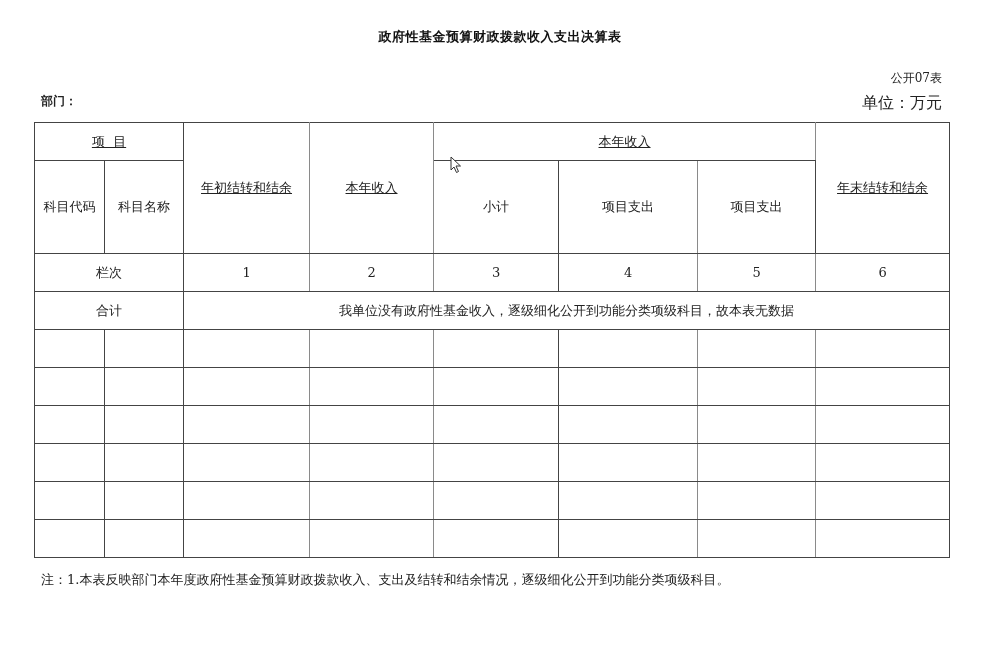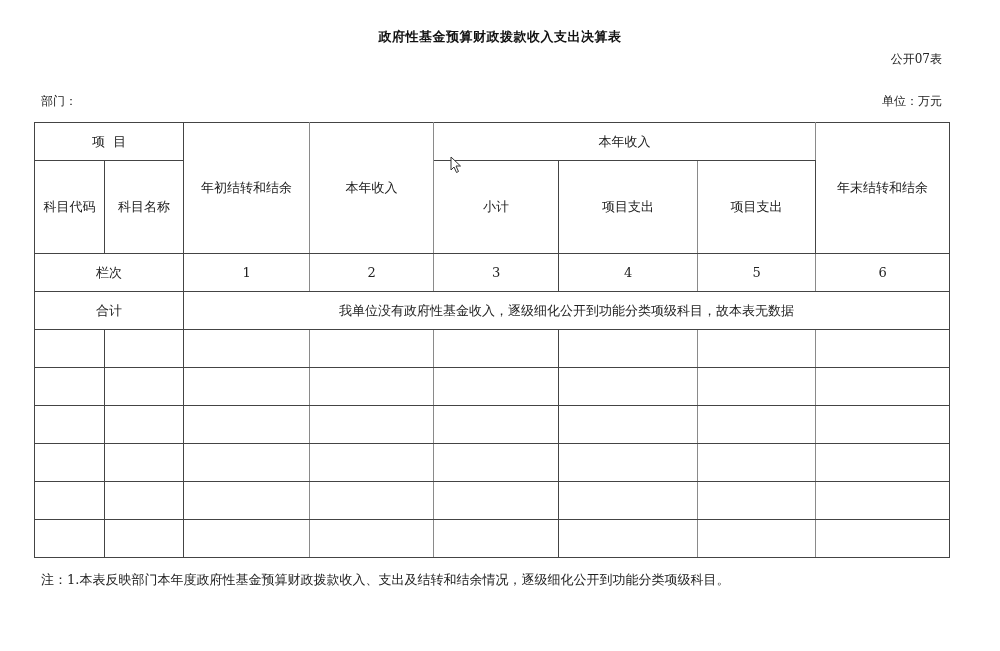--- a/index.html
+++ b/index.html
@@ -21,54 +21,55 @@
       left: 0;
       width: 1000px;
       text-align: center;
       font-size: 13px;
       font-weight: bold;
       letter-spacing: 0.5px;
       color: #111;
     }
     .form-no {
       position: absolute;
-      top: 51px;
+      top: 70px;
       right: 58px;
       font-size: 12px;
     }
     .dept {
       position: absolute;
       top: 93px;
       left: 41px;
       font-size: 12px;
+      font-weight: bold;
     }
     .unit {
       position: absolute;
       top: 93px;
       right: 58px;
-      font-size: 12px;
+      font-size: 16px;
     }
     table.main {
       position: absolute;
       top: 122px;
       left: 34px;
       border-collapse: collapse;
       table-layout: fixed;
       width: 915px;
       font-size: 13px;
     }
     table.main td {
       border: 1px solid #444;
       text-align: center;
       vertical-align: middle;
       padding: 0;
       box-sizing: border-box;
     }
     table.main td.gray-r { border-right-color: #8a8a8a; }
-    tr.h1 { height: 38px; }
+    tr.h1 { height: 38px; text-decoration: underline; }
     tr.h2 { height: 93px; font-family: Liberation Mono, monospace; }
     tr.r { height: 38px; }
     td.sub-bottom { vertical-align: middle; padding-top: 2px; }
     .note {
       position: absolute;
       top: 571px;
       left: 41px;
       font-size: 13px;
       color: #222;
       text-align: right;

